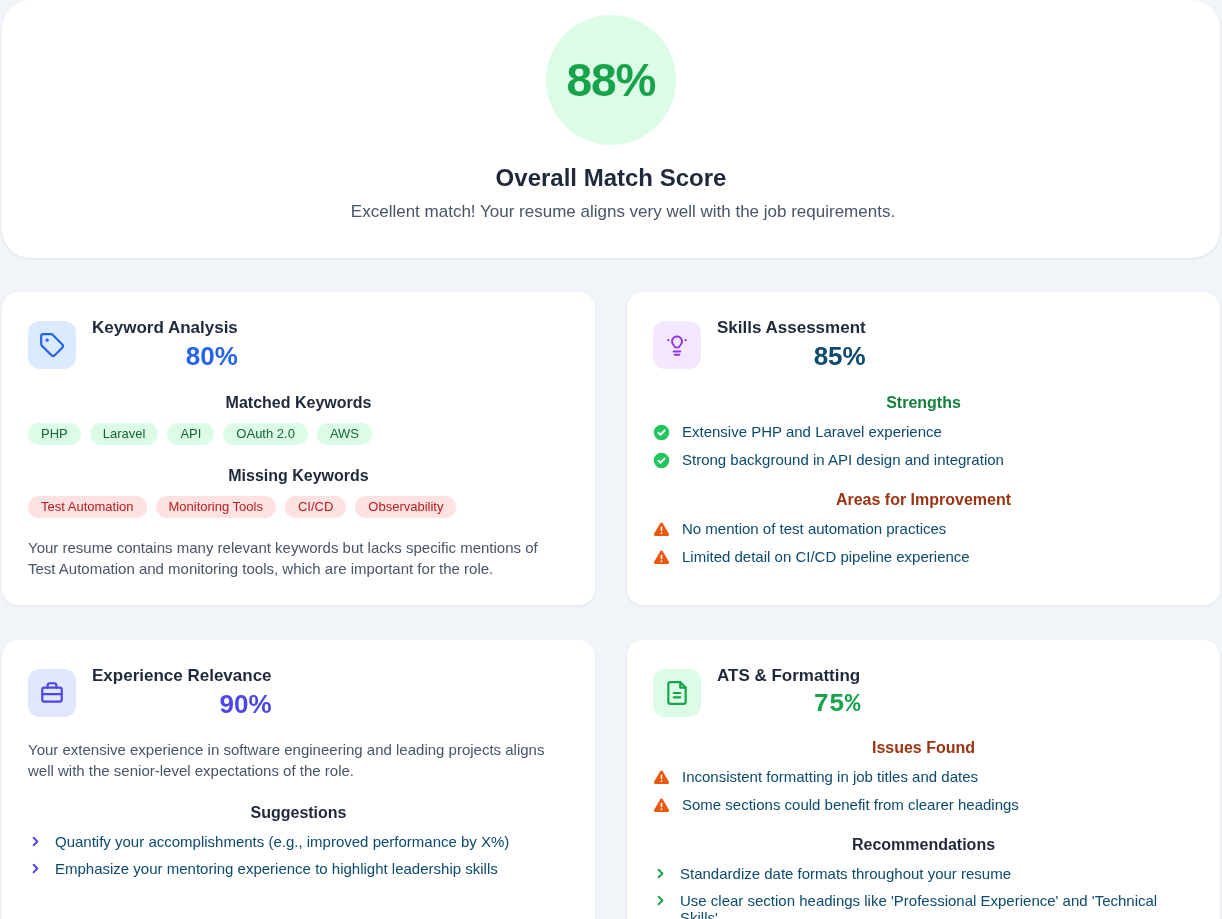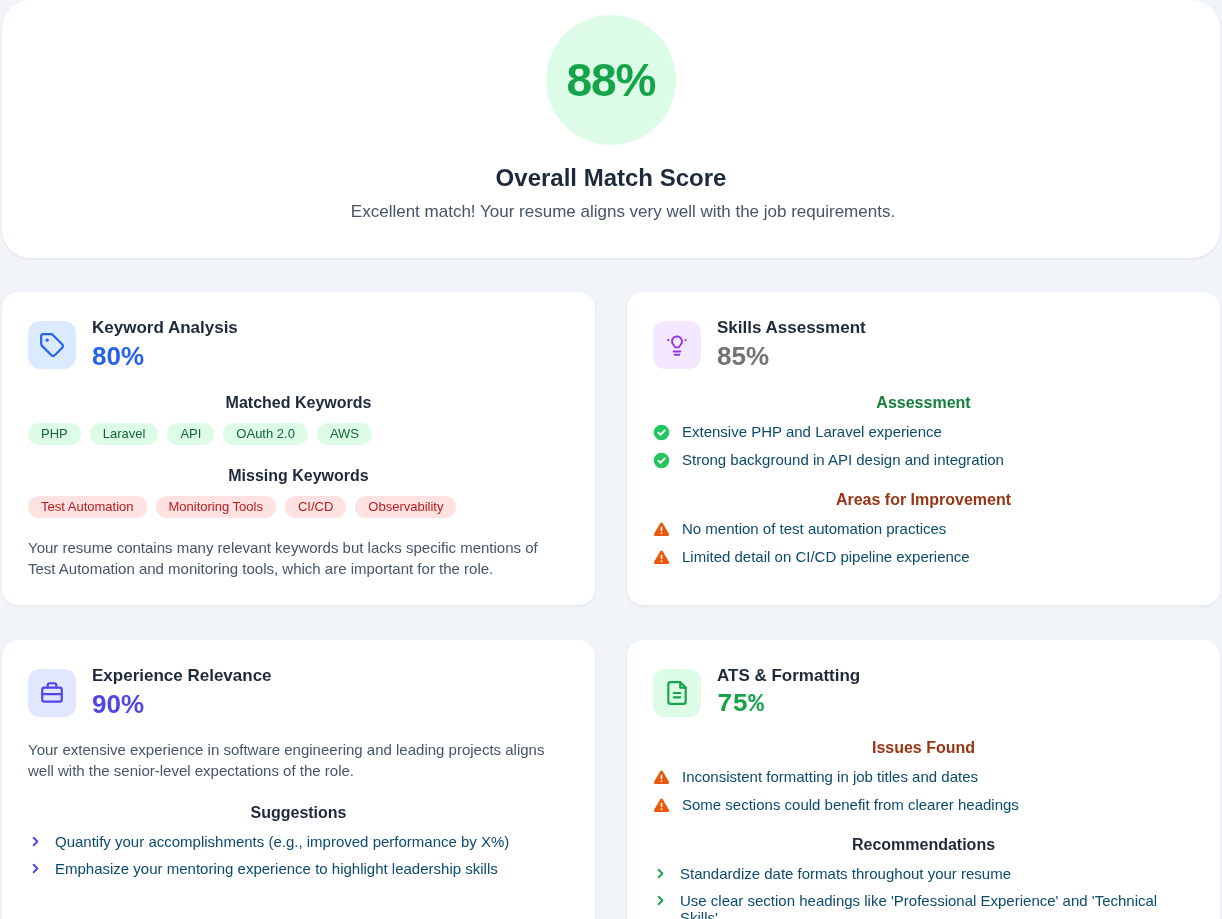--- a/index.html
+++ b/index.html
@@ -36,34 +36,34 @@
     display: grid;
     grid-template-columns: 1fr 1fr;
     gap: 35px 32px;
   }
   .card {
     background: #ffffff;
     border-radius: 16px;
     box-shadow: 0 1px 3px rgba(15,23,42,.08);
     padding: 26px;
   }
-  .card-header { display: flex; align-items: center; gap: 16px; margin-bottom: 20px; }
+  .card-header { display: flex; align-items: center; gap: 16px; margin-bottom: 20px; text-align: right; }
   .icon-box {
     width: 48px; height: 48px; border-radius: 12px;
     display: flex; align-items: center; justify-content: center;
     flex-shrink: 0;
   }
   .icon-box.blue   { background: #dbeafe; color: #2563eb; }
   .icon-box.purple { background: #f3e8ff; color: #9333ea; }
   .icon-box.indigo { background: #e0e7ff; color: #4f46e5; }
   .icon-box.green  { background: #dcfce7; color: #16a34a; }
   .card-title { font-size: 17px; font-weight: 600; color: #1e293b; margin-bottom: 3px; }
   .card-score { font-size: 26px; font-weight: 700; }
   .score-blue   { color: #2563eb; }
-  .score-purple { color: #737373; }
+  .score-purple { color: #0c4a6e; }
   .score-indigo { color: #4f46e5; }
   .score-green  { color: #16a34a; font-family: Liberation Mono, monospace; }
 
   .section-heading { font-size: 16px; font-weight: 600; color: #1e293b; margin: 22px 0 11px; text-align: center; }
   .section-heading.green { color: #15803d; }
   .section-heading.rust  { color: #9a3412; }
 
   .pills { display: flex; flex-wrap: wrap; gap: 9px; }
   .pill {
     font-size: 13px; padding: 3px 13px 4px; border-radius: 999px; white-space: nowrap;
@@ -138,21 +138,21 @@
             <path d="M4 7.5h.01"></path>
               <path d="M20 7.5h.01"></path>
           </svg>
         </div>
         <div>
           <div class="card-title">Skills Assessment</div>
           <div class="card-score score-purple">85%</div>
         </div>
       </div>
 
-      <div class="section-heading green">Assessment</div>
+      <div class="section-heading green">Strengths</div>
       <div class="item">
         <span class="li-icon">
           <svg width="17" height="17" viewBox="0 0 24 24">
               <circle cx="12" cy="12" r="11" fill="#22c55e"></circle>
               <path d="m7.5 12.2 3 3 6-6" fill="none" stroke="#ffffff" stroke-width="2.6" stroke-linecap="round" stroke-linejoin="round"></path>
             </svg>
         </span>
         <span>Extensive PHP and Laravel experience</span>
       </div>
       <div class="item">

